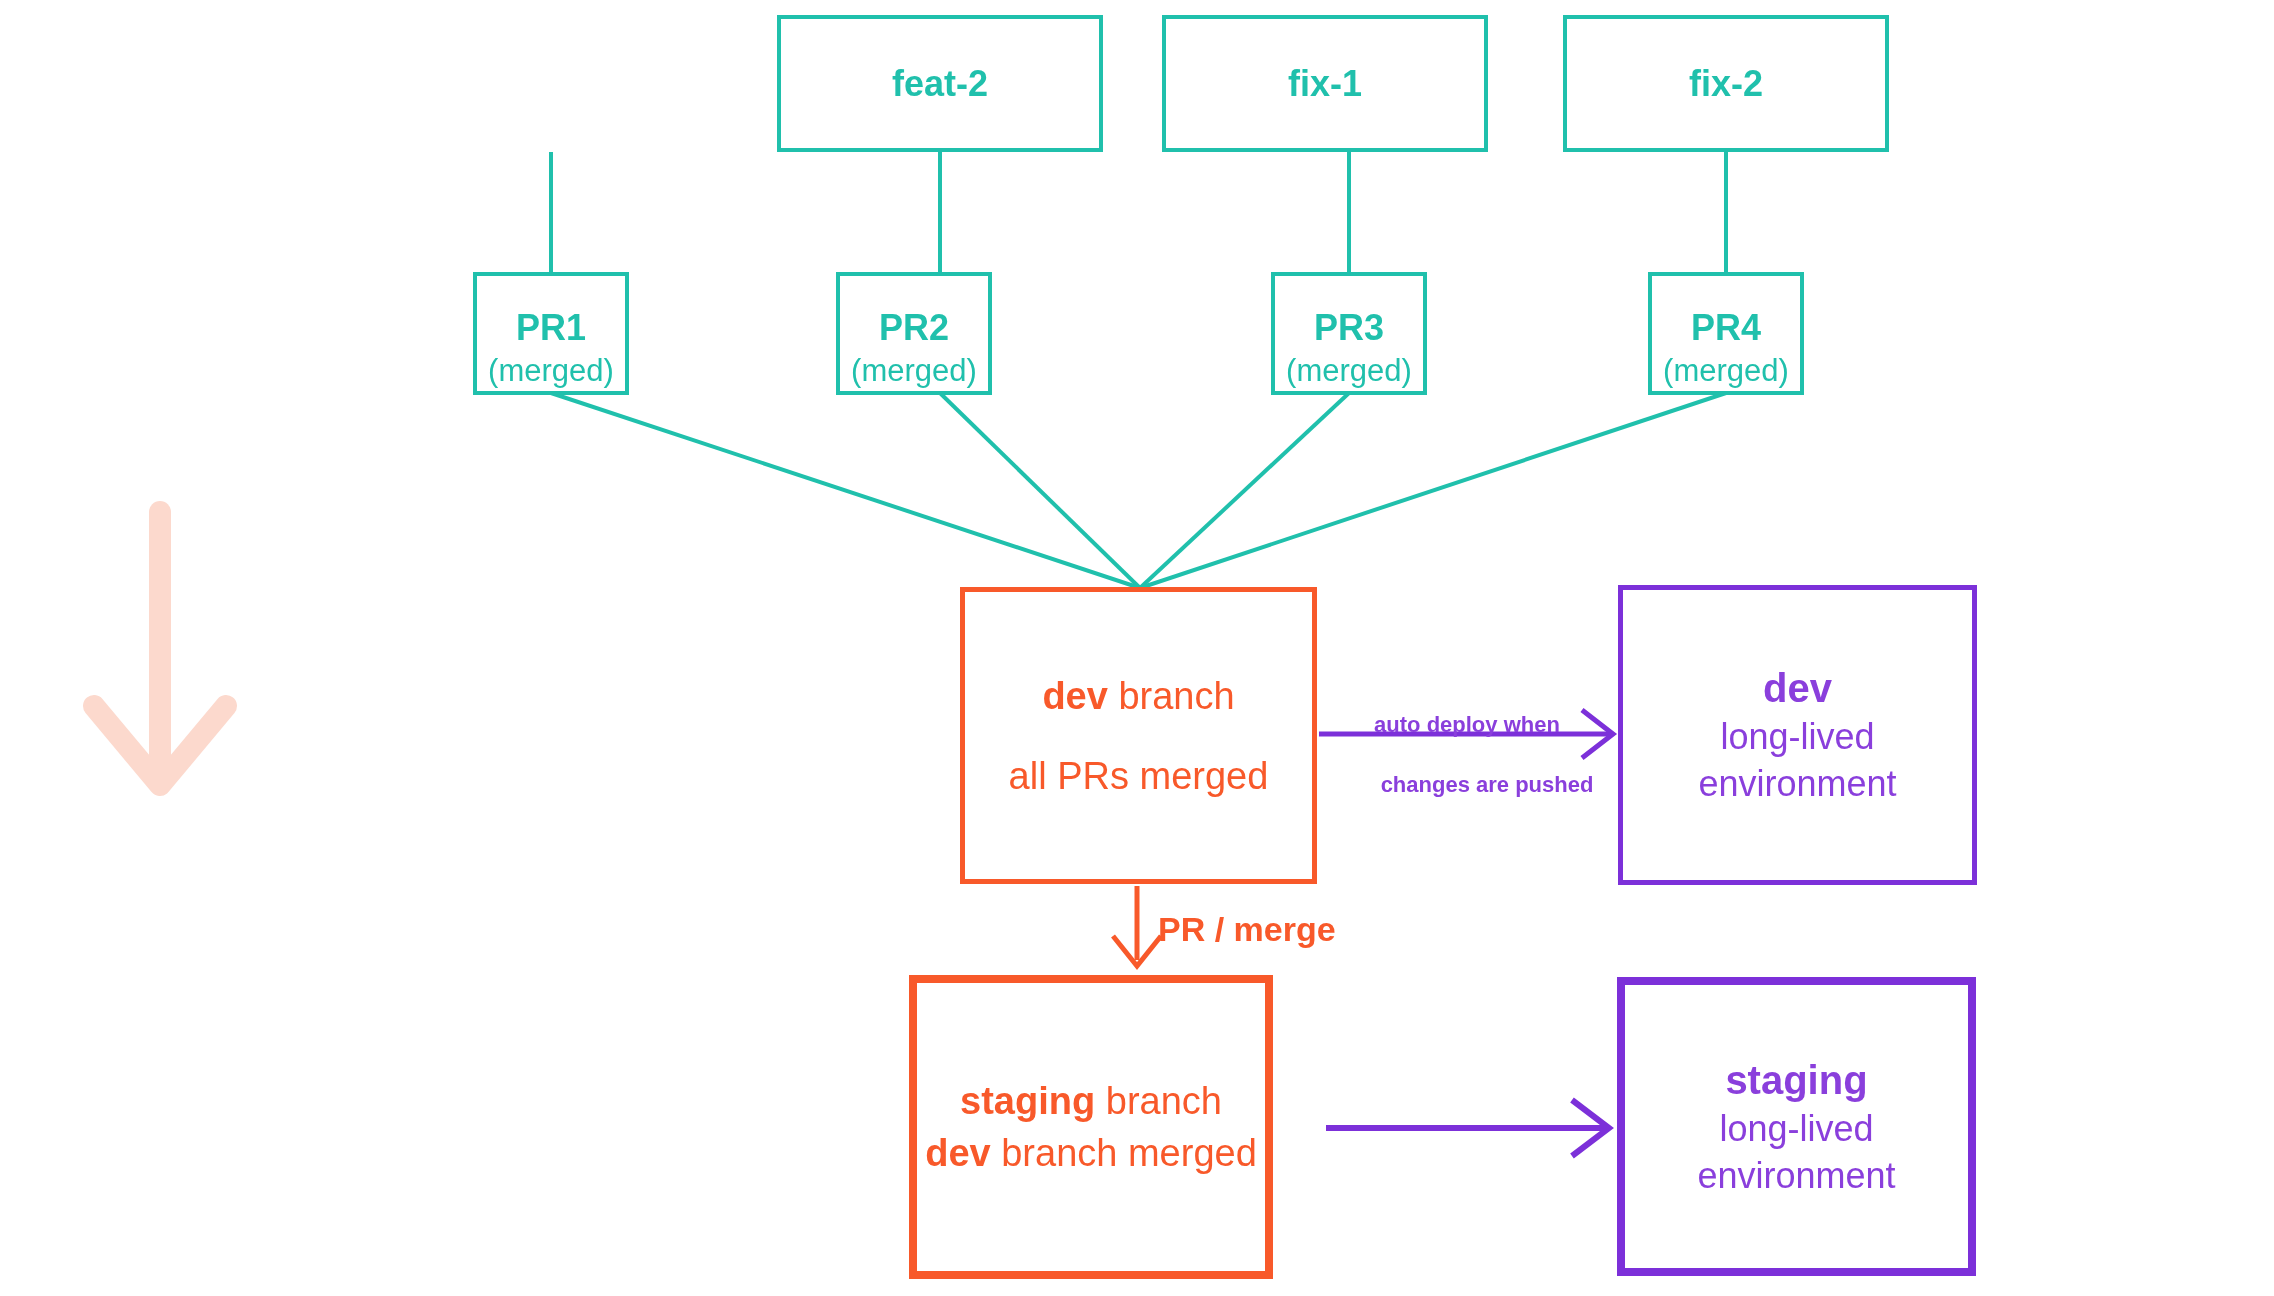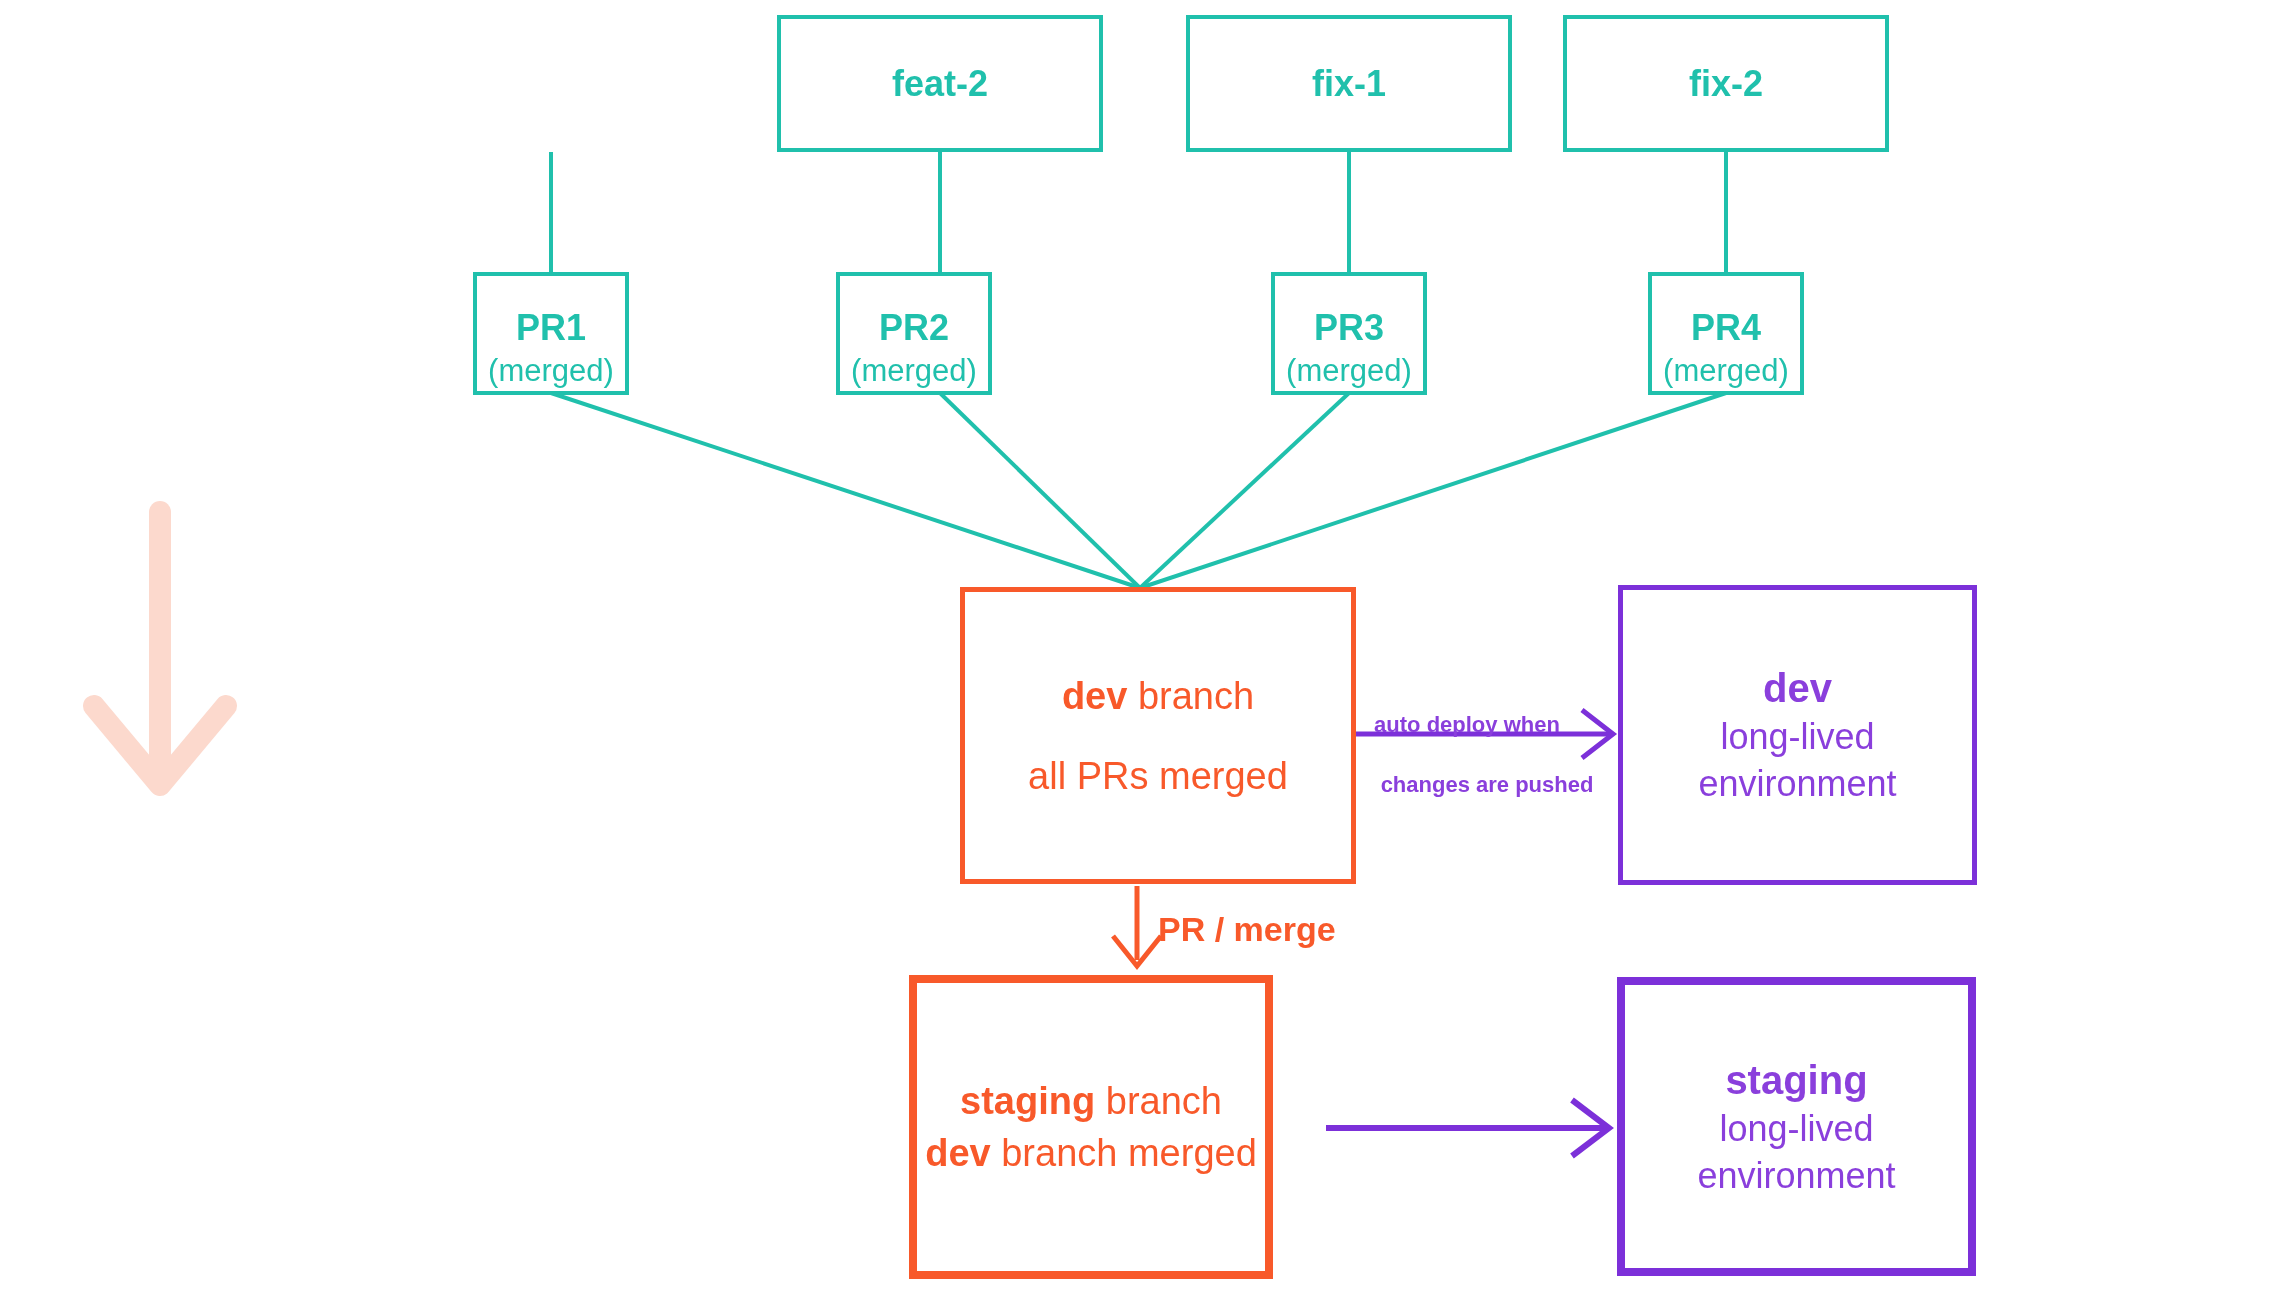--- a/index.html
+++ b/index.html
@@ -27,21 +27,21 @@
   
   .feat-box { border: 4px solid #20c0ac; color: #20c0ac; width: 326px; height: 137px; top: 15px; }
   .feat-box .title { font-size: 36px; font-weight: 700; }
 
   
   .pr-box { border: 4px solid #20c0ac; color: #20c0ac; width: 156px; height: 123px; top: 272px; }
   .pr-box .title { font-size: 36px; font-weight: 700; line-height: 46px; margin-top: 28px; }
   .pr-box .status { font-size: 31px; font-weight: 400; line-height: 40px; }
 
   
-  .dev-branch-box { border: 5px solid #f8592a; color: #f8592a; left: 960px; top: 587px; width: 396px; height: 297px; gap: 28px; }
+  .dev-branch-box { border: 5px solid #f8592a; color: #f8592a; left: 960px; top: 587px; width: 357px; height: 297px; gap: 28px; }
   .staging-branch-box { border: 8px solid #f8592a; color: #f8592a; left: 909px; top: 975px; width: 364px; height: 304px; }
   .branch-line { font-size: 38px; line-height: 52px; font-weight: 400; }
   .branch-line .b { font-weight: 700; }
 
   
   .dev-env-box { border: 5px solid #7c30d9; color: #8a3fdc; left: 1618px; top: 585px; width: 359px; height: 300px; }
   .staging-env-box { border: 8px solid #7c30d9; color: #8a3fdc; left: 1617px; top: 977px; width: 359px; height: 299px; }
   .env-title { font-size: 40px; font-weight: 700; line-height: 50px; }
   .env-line { font-size: 36px; font-weight: 400; line-height: 47px; }
 
@@ -89,21 +89,21 @@
 
     <g stroke="#7c30d9" fill="none" stroke-width="6">
       <line x1="1326" y1="1128" x2="1604" y2="1128"></line>
       <polyline points="1572,1100 1609,1128 1572,1156"></polyline>
     </g>
   </svg>
 
   <div class="box feat-box" style="left:777px">
     <div class="title">feat-2</div>
   </div>
-  <div class="box feat-box" style="left:1186px">
+  <div class="box feat-box" style="left:1162px">
     <div class="title">fix-1</div>
   </div>
   <div class="box feat-box" style="left:1563px">
     <div class="title">fix-2</div>
   </div>
 
   <div class="box pr-box" style="left:473px">
     <div class="title">PR1</div>
     <div class="status">(merged)</div>
   </div>

